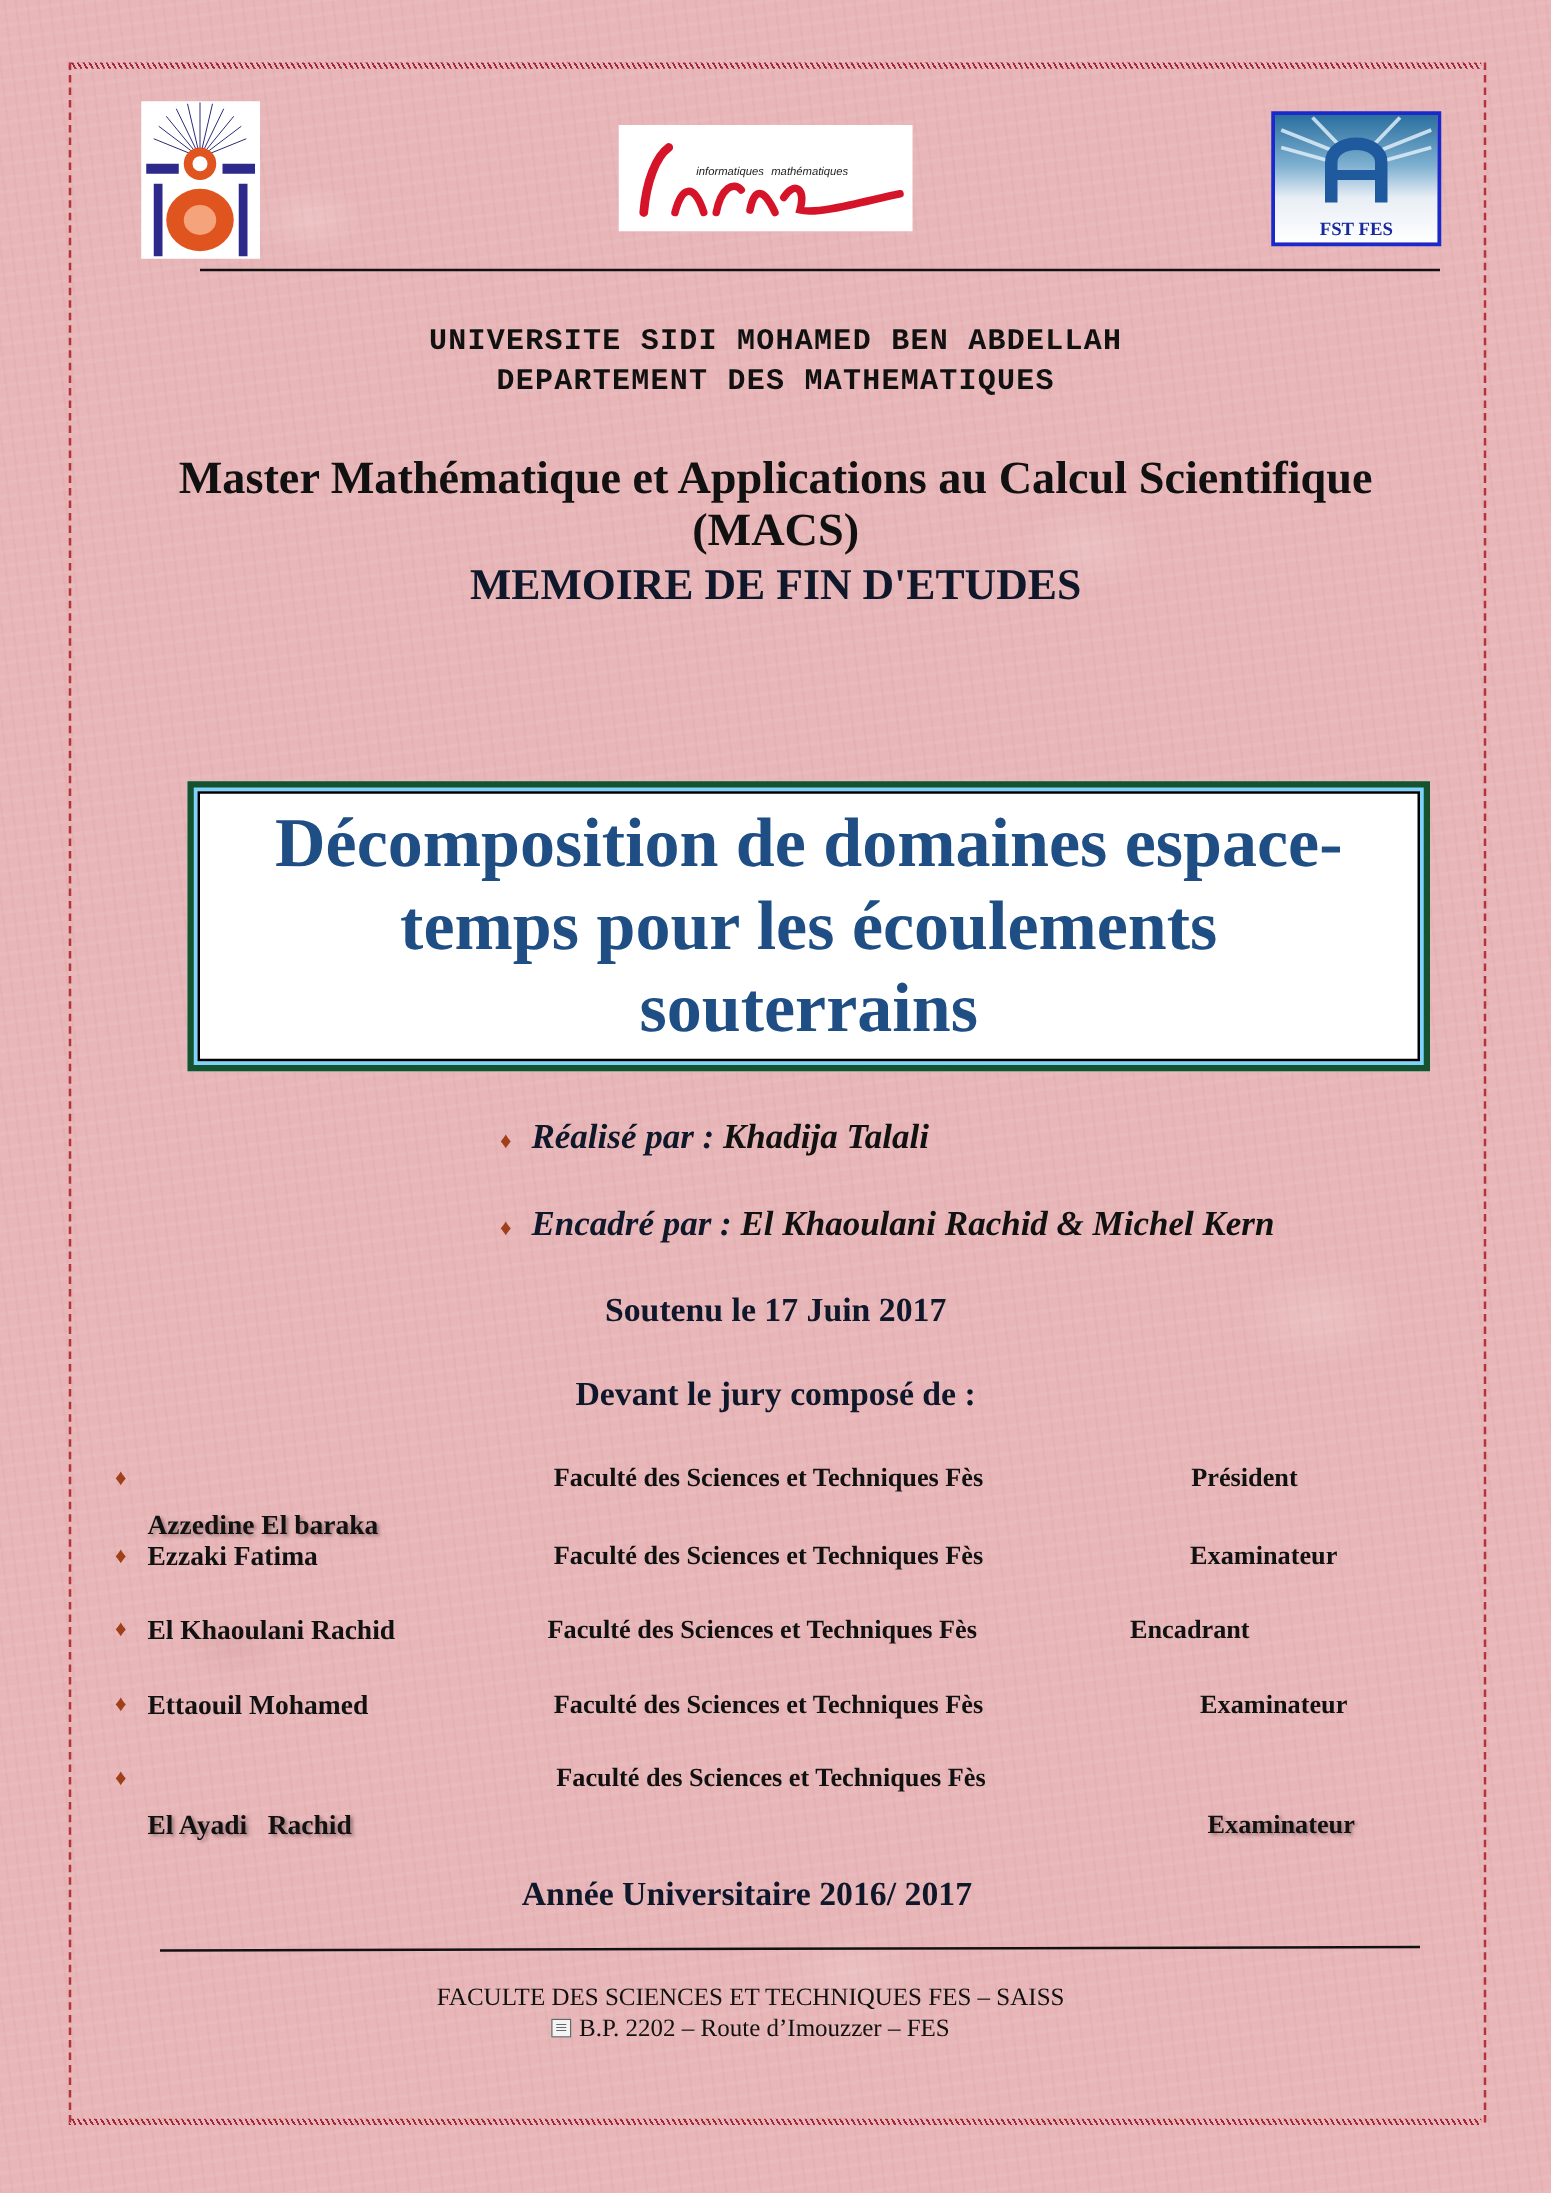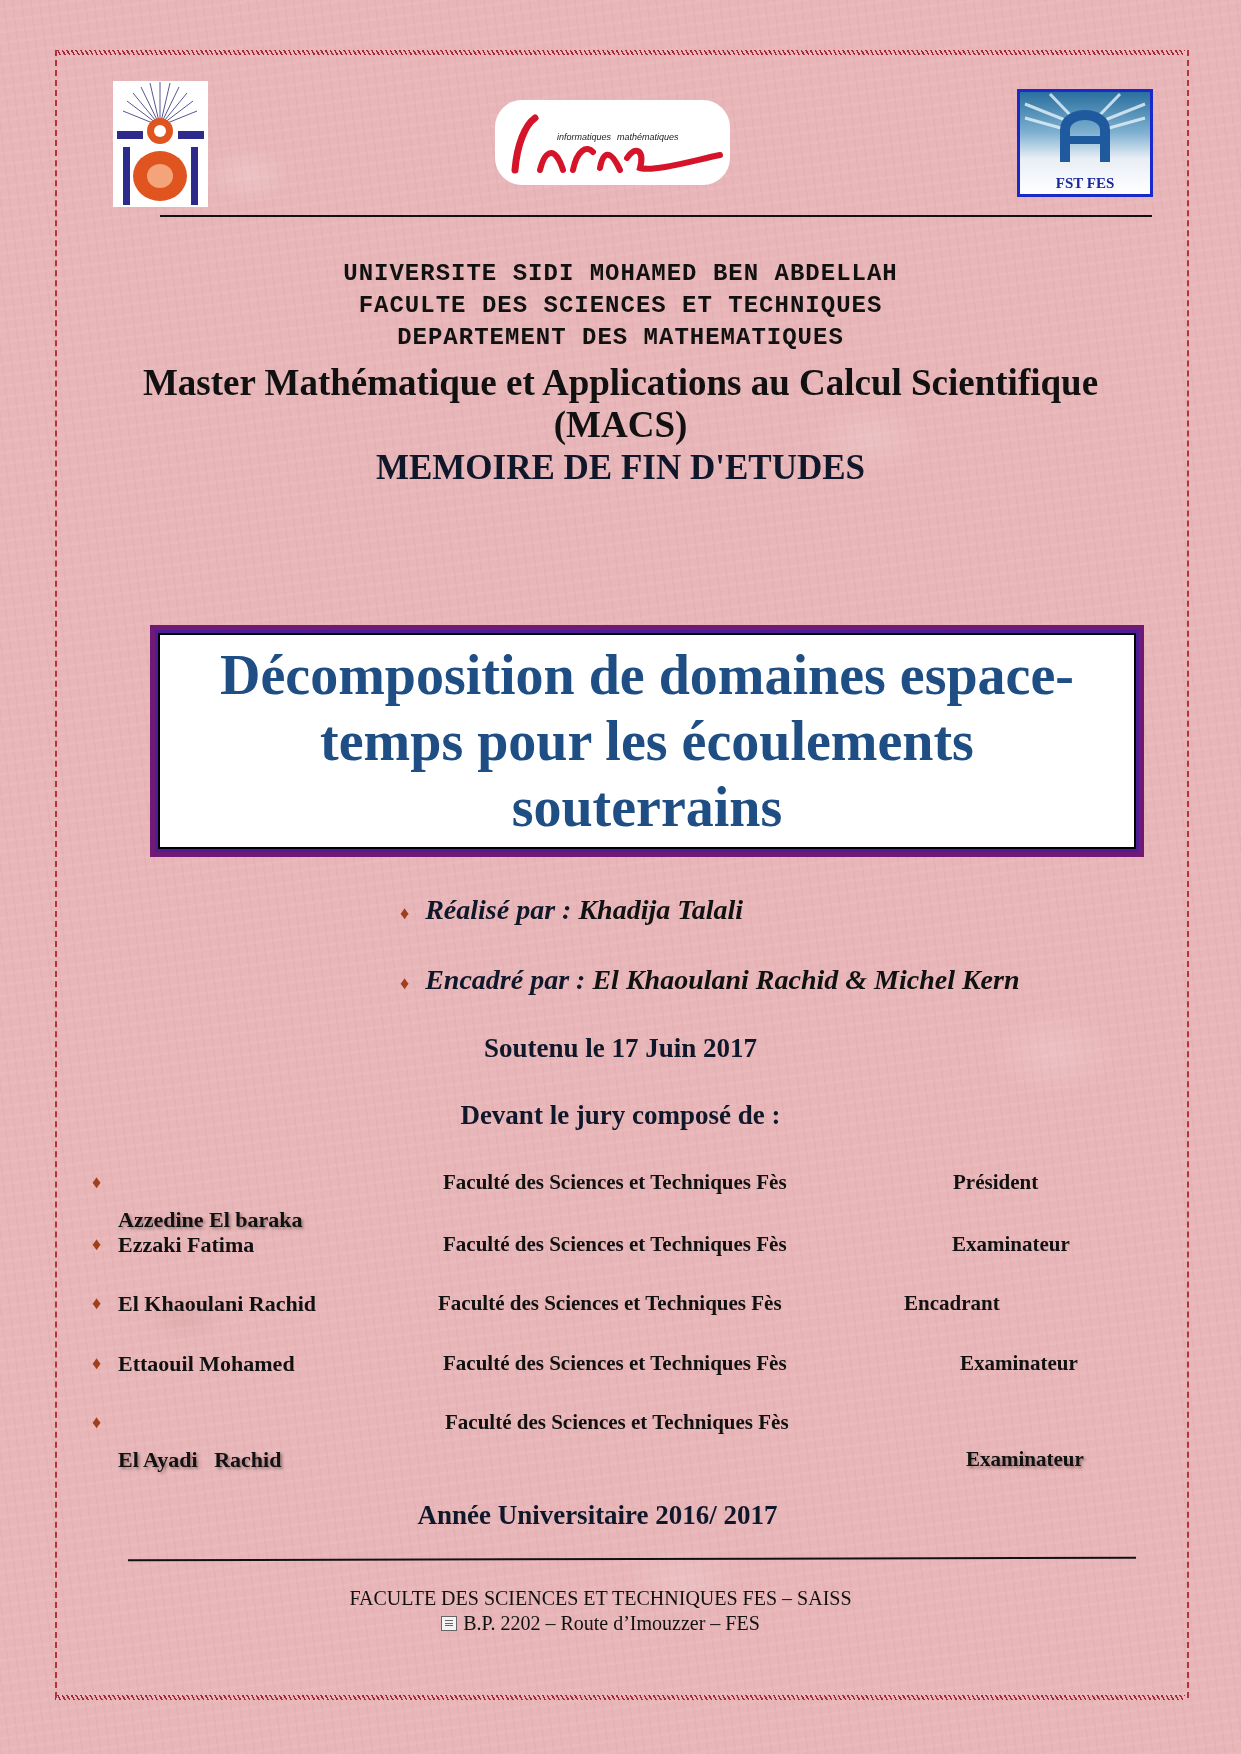--- a/index.html
+++ b/index.html
@@ -23,29 +23,29 @@
     border-left: 2px dashed #b3343c; border-right: 2px dashed #b3343c;
   }
   .frame-top, .frame-bottom {
     position: absolute; left: 55px; width: 1130px; height: 5px;
     background: repeating-linear-gradient(60deg, #a3283a 0 1.5px, transparent 1.5px 4px);
   }
   .frame-top { top: 50px; }
   .frame-bottom { top: 1695px; }
   .logo { position: absolute; background: #fff; }
   .logo-usmba { left: 113px; top: 81px; width: 95px; height: 126px; overflow: hidden; }
-  .logo-inria { left: 495px; top: 100px; width: 235px; height: 85px; overflow: hidden; border-radius: 27px; }
+  .logo-inria { left: 495px; top: 100px; width: 235px; height: 85px; overflow: hidden; }
   .logo-fst { left: 1017px; top: 89px; width: 136px; height: 108px; border: 3px solid #1a29c9; box-sizing: border-box; overflow: hidden; background: linear-gradient(#2a6f9f 0%, #7fb1d1 40%, #e8eef5 65%, #fff 100%); }
   .hr { position: absolute; height: 2px; background: #111; }
   .center { position: absolute; left: 0; width: 1241px; text-align: center; }
   .mono { font-family: "Liberation Mono", monospace; font-weight: bold; font-size: 24px; letter-spacing: 1px; line-height: 32px; margin-top: 12px; }
   .brown { color: #0f172a; }
   .title-box {
     position: absolute; left: 150px; top: 625px; width: 994px; height: 232px;
-    border: 5px solid #701a75; box-sizing: border-box; background: #4c1d95;
+    border: 5px solid #14532d; box-sizing: border-box; background: #7dd3fc;
   }
   .title-inner {
     position: absolute; left: 3px; top: 3px; right: 3px; bottom: 3px;
     background: #fff; border: 2px solid #000; box-sizing: border-box;
     display: flex; align-items: center; justify-content: center; text-align: center;
   }
   .title-text { font-weight: bold; font-size: 56px; line-height: 66px; color: #1f4e84; padding: 0 30px; }
   .bullet { color: #a0401a; font-size: 18px; margin-right: 16px; }
   .credit { position: absolute; font-style: italic; font-weight: bold; font-size: 28px; white-space: nowrap; }
   .jury-row { position: absolute; left: 0; width: 1241px; height: 32px; font-weight: bold; font-size: 22px; }
@@ -95,21 +95,20 @@
     <path d="M45 70 L45 38 C 45 18, 85 18, 85 38 L85 70" stroke="#1f5a9e" stroke-width="10" fill="none"></path>
     <rect x="45" y="44" width="40" height="8" fill="#1f5a9e"></rect>
     <text x="65" y="96" text-anchor="middle" font-family="Liberation Serif, serif" font-weight="bold" font-size="15" fill="#1a2a9c">FST FES</text>
   </svg>
 </div>
 
 <div class="hr" style="left:160px; top:215px; width:992px;"></div>
 
 <div class="center mono" style="top:246px;">
   <div>UNIVERSITE SIDI MOHAMED BEN ABDELLAH</div>
-  <div>FACULTE DES SCIENCES ET TECHNIQUES</div>
   <div>DEPARTEMENT DES MATHEMATIQUES</div>
 </div>
 
 <div class="center" style="top:362px; font-weight:bold; font-size:37px; line-height:42px;">
   <div>Master Mathématique et Applications au Calcul Scientifique</div>
   <div>(MACS)</div>
 </div>
 
 <div class="center brown" style="top:447px; font-weight:bold; font-size:35px; line-height:42px;">MEMOIRE DE FIN D'ETUDES</div>
 

